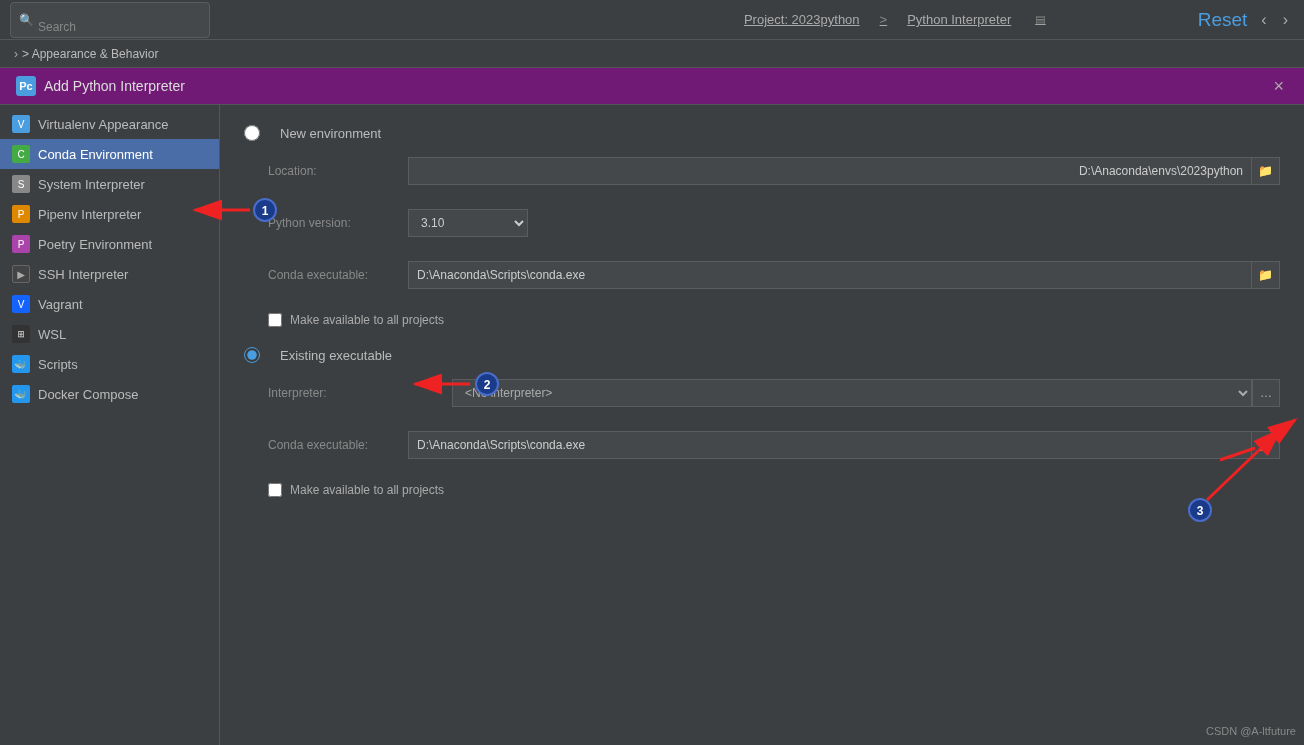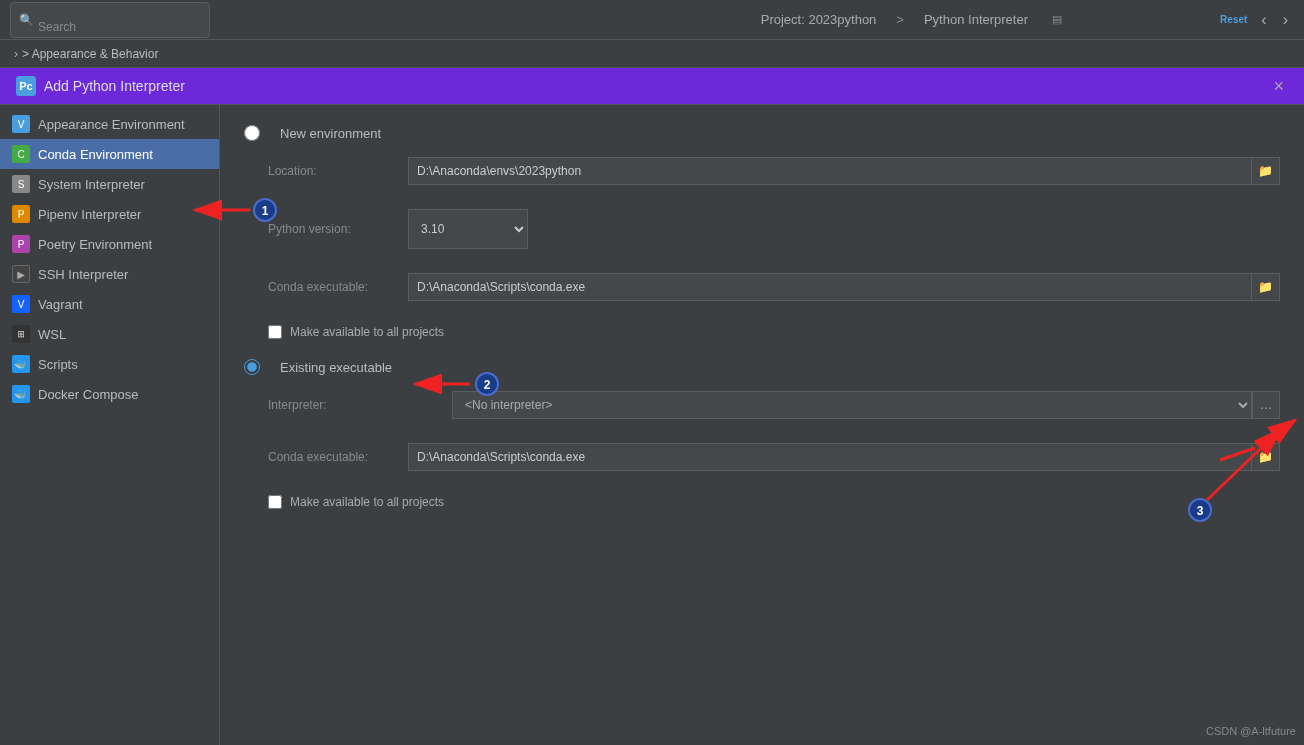--- a/index.html
+++ b/index.html
@@ -41,39 +41,39 @@
       gap: 4px;
     }
     .breadcrumb {
       display: flex;
       align-items: center;
       gap: 20px;
       color: #aaa;
       font-size: 13px;
       flex: 1;
       justify-content: center;
+      text-decoration: underline;
     }
     .breadcrumb .separator { color: #888; }
     .nav-buttons { display: flex; gap: 4px; align-items: center; }
     .nav-btn {
       background: none;
       border: none;
       color: #aaa;
       cursor: pointer;
       font-size: 16px;
       padding: 2px 6px;
     }
     .reset-btn {
       background: none;
       border: none;
       color: #4a9ddf;
       cursor: pointer;
-      font-size: 10px;
+      font-size: 19px;
       padding: 2px 8px;
-      font-weight: bold;
     }
 
     
     .appearance-row {
       background: #3c3f41;
       height: 28px;
       display: flex;
       align-items: center;
       padding: 0 10px;
       border-bottom: 1px solid #555;
@@ -85,21 +85,21 @@
     
     .dialog-container {
       display: flex;
       flex-direction: column;
       height: calc(745px - 40px - 28px);
       background: #3c3f41;
     }
 
     
     .dialog-header {
-      background: #6d28d9;
+      background: #701a75;
       padding: 8px 16px;
       display: flex;
       align-items: center;
       gap: 8px;
       border-bottom: 1px solid #555;
     }
     .dialog-icon {
       width: 20px;
       height: 20px;
       background: #4a9ddf;
@@ -247,21 +247,21 @@
       font-size: 12px;
     }
 
     
     .field-select {
       background: #45484a;
       border: 1px solid #5a5d5f;
       color: #ccc;
       padding: 4px 8px;
       font-size: 12px;
-      height: 40px;
+      height: 28px;
       width: 120px;
     }
 
     
     .checkbox-row {
       display: flex;
       align-items: center;
       gap: 8px;
       padding-left: 24px;
       margin-bottom: 16px;
@@ -347,21 +347,21 @@
     <span class="dialog-title">Add Python Interpreter</span>
     <button class="close-btn">×</button>
   </div>
 
   <div class="dialog-body">
 
     <div class="sidebar">
 
       <div class="sidebar-item">
         <div class="sidebar-icon icon-virtualenv">V</div>
-        <span>Appearance Environment</span>
+        <span>Virtualenv Appearance</span>
       </div>
 
       <div class="sidebar-item active">
         <div class="sidebar-icon icon-conda">C</div>
         <span>Conda Environment</span>
       </div>
 
       <div class="sidebar-item">
         <div class="sidebar-icon icon-system">S</div>
         <span>System Interpreter</span>
@@ -408,21 +408,21 @@
 
       <div class="radio-section">
         <div class="radio-row">
           <input type="radio" name="env_type" class="radio-input" style="">
           <span class="radio-label">New environment</span>
         </div>
 
         <div class="form-field">
           <span class="field-label">Location:</span>
           <div class="field-input-with-btn">
-            <input type="text" class="field-input" style="flex: 1 1 0%;" value="D:\Anaconda\envs\2023python">
+            <input type="text" class="field-input" style="flex: 1 1 0%; text-align: right;" value="D:\Anaconda\envs\2023python">
             <button class="field-browse-btn">📁</button>
           </div>
         </div>
 
         <div class="form-field">
           <span class="field-label">Python version:</span>
           <select class="field-select">
             <option>3.10</option>
           </select>
         </div>

